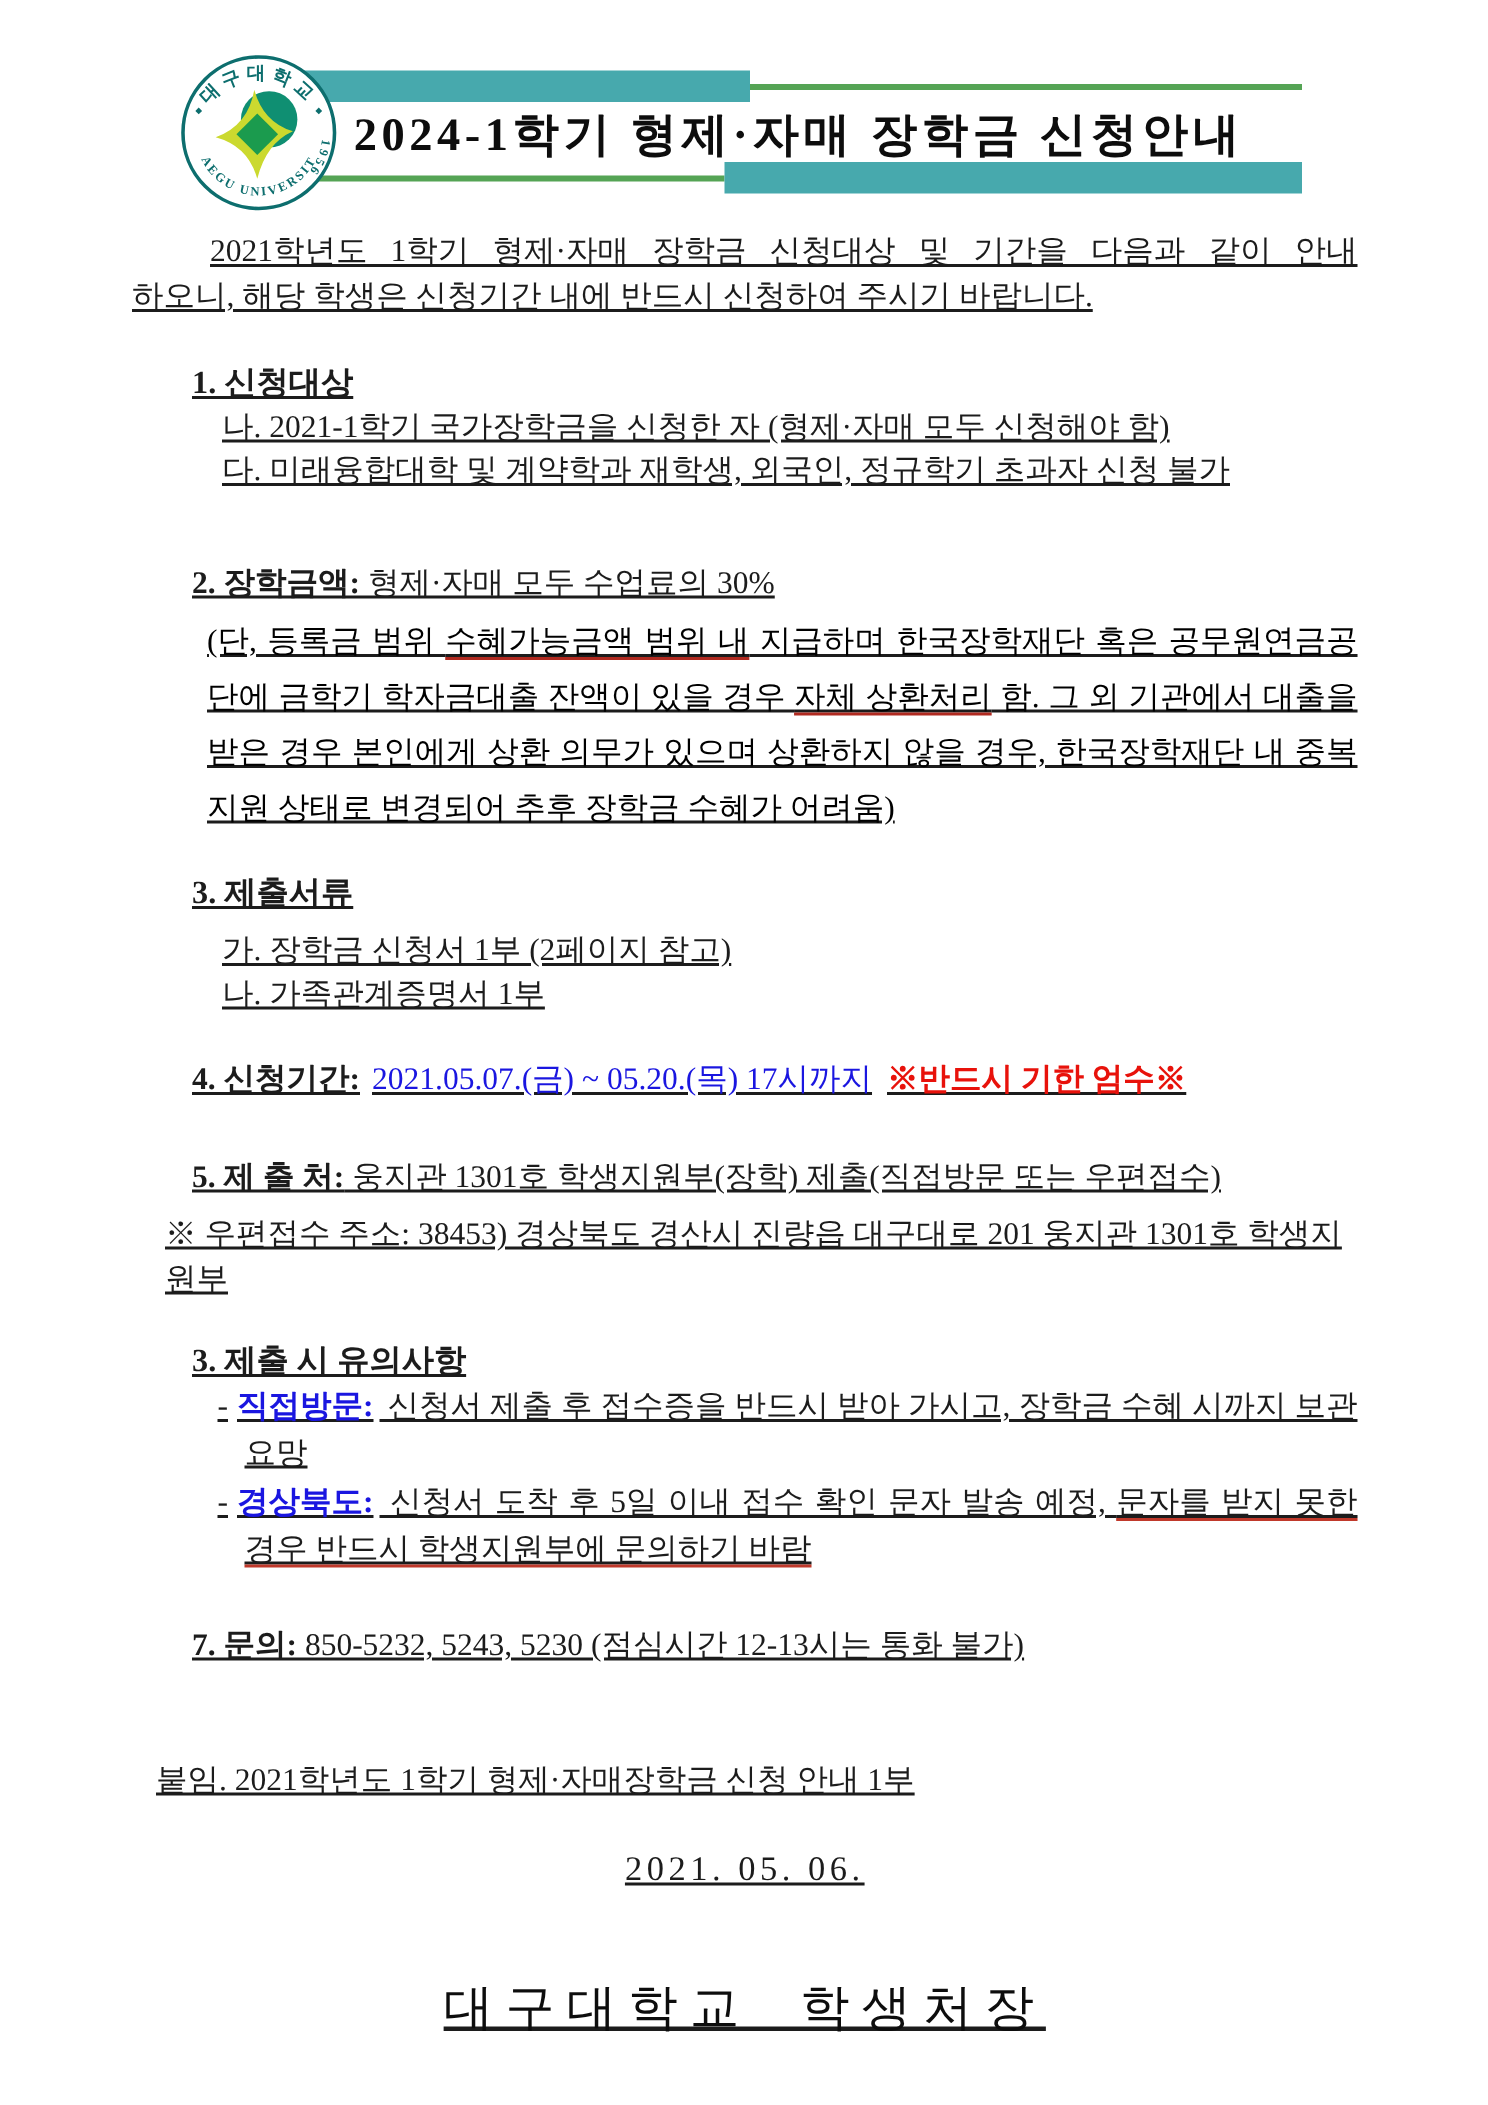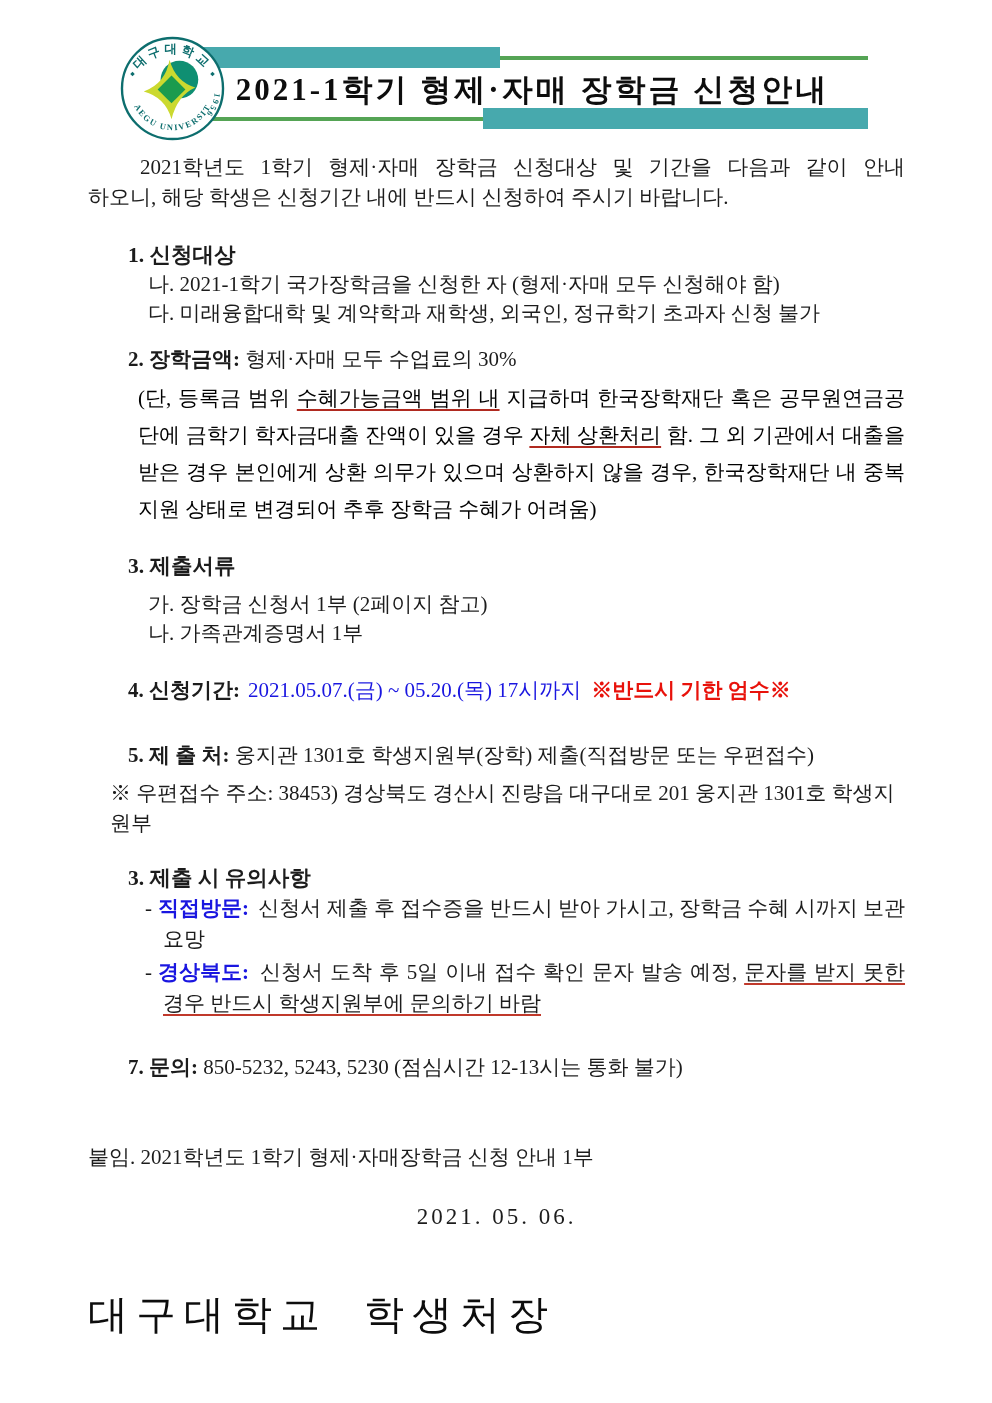--- a/index.html
+++ b/index.html
@@ -25,71 +25,71 @@
   .bar-green-top { flex:1; }
   .bar-green-bottom { width:286px; }
   .doc-title {
     position:absolute; top:33px; left:77px; right:0;
     text-align:center;
     font-size:31px; font-weight:bold; letter-spacing:3px;
     color:#0d0d0d; white-space:nowrap;
   }
   .logo { position:absolute; left:0; top:0; width:105px; height:105px; }
   
-  .content { margin:4px 87px 0 88px; }
+  .content { margin:4px 87px 0 88px;text-decoration:underline; }
   .intro-l1 { text-align:justify; text-align-last:justify; text-indent:52px; line-height:30px; }
   .intro-l2 { line-height:30px; }
   .sec-title { font-weight:bold; margin-left:40px; line-height:30px; font-size:21.5px; }
   .item { margin-left:60px; line-height:29px; }
   .b { font-weight:bold; }
   .blue { color:#1a16e0; }
   .red { color:#e8120b; }
   .u-red1 { text-decoration:underline; text-decoration-color:#c0392b; text-decoration-thickness:1.5px; text-underline-offset:4px; }
   .u-red2 { text-decoration:underline; text-decoration-color:#b02a20; text-decoration-thickness:1.5px; text-underline-offset:4px; }
   .mt15 { margin-top:28px; }
-  .mt29 { margin-top:16px; }
+  .mt29 { margin-top:45px; }
   .mt23 { margin-top:23px; }
   .mt27 { margin-top:27px; }
   .mt35 { margin-top:35px; }
   .mt25 { margin-top:25px; }
   .mt33 { margin-top:33px; }
   .note-red {
     margin:6px 0 0 50px;
     color:#000000;
     line-height:37px;
     text-align:justify;
   }
   .item-first { margin-top:9px; }
   .postal { margin-left:22px; margin-top:8px; line-height:30px; }
   .bullet { margin-left:57px; padding-left:18px; text-indent:-18px; line-height:31px; text-align:justify; }
   .bullet + .bullet { margin-top:2px; }
   .dash { margin-right:6px; }
   .lbl-gap { margin-right:4px; }
-  .attach { margin-top:60px; margin-left:0; line-height:30px; }
+  .attach { margin-top:60px; margin-left:16px; line-height:30px; }
   .date-line { margin-top:30px; text-align:center; font-size:23px; letter-spacing:3px; line-height:30px; }
   .signature {
-    margin-top:55px; 
-    font-size:40px; letter-spacing:8px; white-space:pre;
+    margin-top:55px; text-align:center;
+    font-size:33px; letter-spacing:8px; white-space:pre;
     color:#0d0d0d;
   }
   .sec4 .period { margin-left:8px; }
   .sec4 .warn { margin-left:10px; font-weight:bold; }
   .sec-line { margin-left:40px; line-height:30px; }
 </style>
 </head>
 <body>
 
 <div class="page">
 
   <div class="header">
     <div class="bar-row bar-row1">
       <div class="bar-teal bar-teal-top"></div>
       <div class="bar-green bar-green-top"></div>
     </div>
-    <div class="doc-title">2021-1학기 형제·자매 장학금 신청안내</div>
+    <div class="doc-title">2024-1학기 형제·자매 장학금 신청안내</div>
     <div class="bar-row bar-row2">
       <div class="bar-green bar-green-bottom"></div>
       <div class="bar-teal bar-teal-bottom"></div>
     </div>
 
     <svg class="logo" viewBox="0 0 106 106">
       <defs>
         <path id="arcTop" d="M 10,60 A 43,43 0 0 1 96,60"></path>
         <path id="arcBottom" d="M 13,68 A 43,43 0 0 0 93,68"></path>
         <path id="arcRight" d="M 94.5,42 A 43,43 0 0 1 74.5,90"></path>

